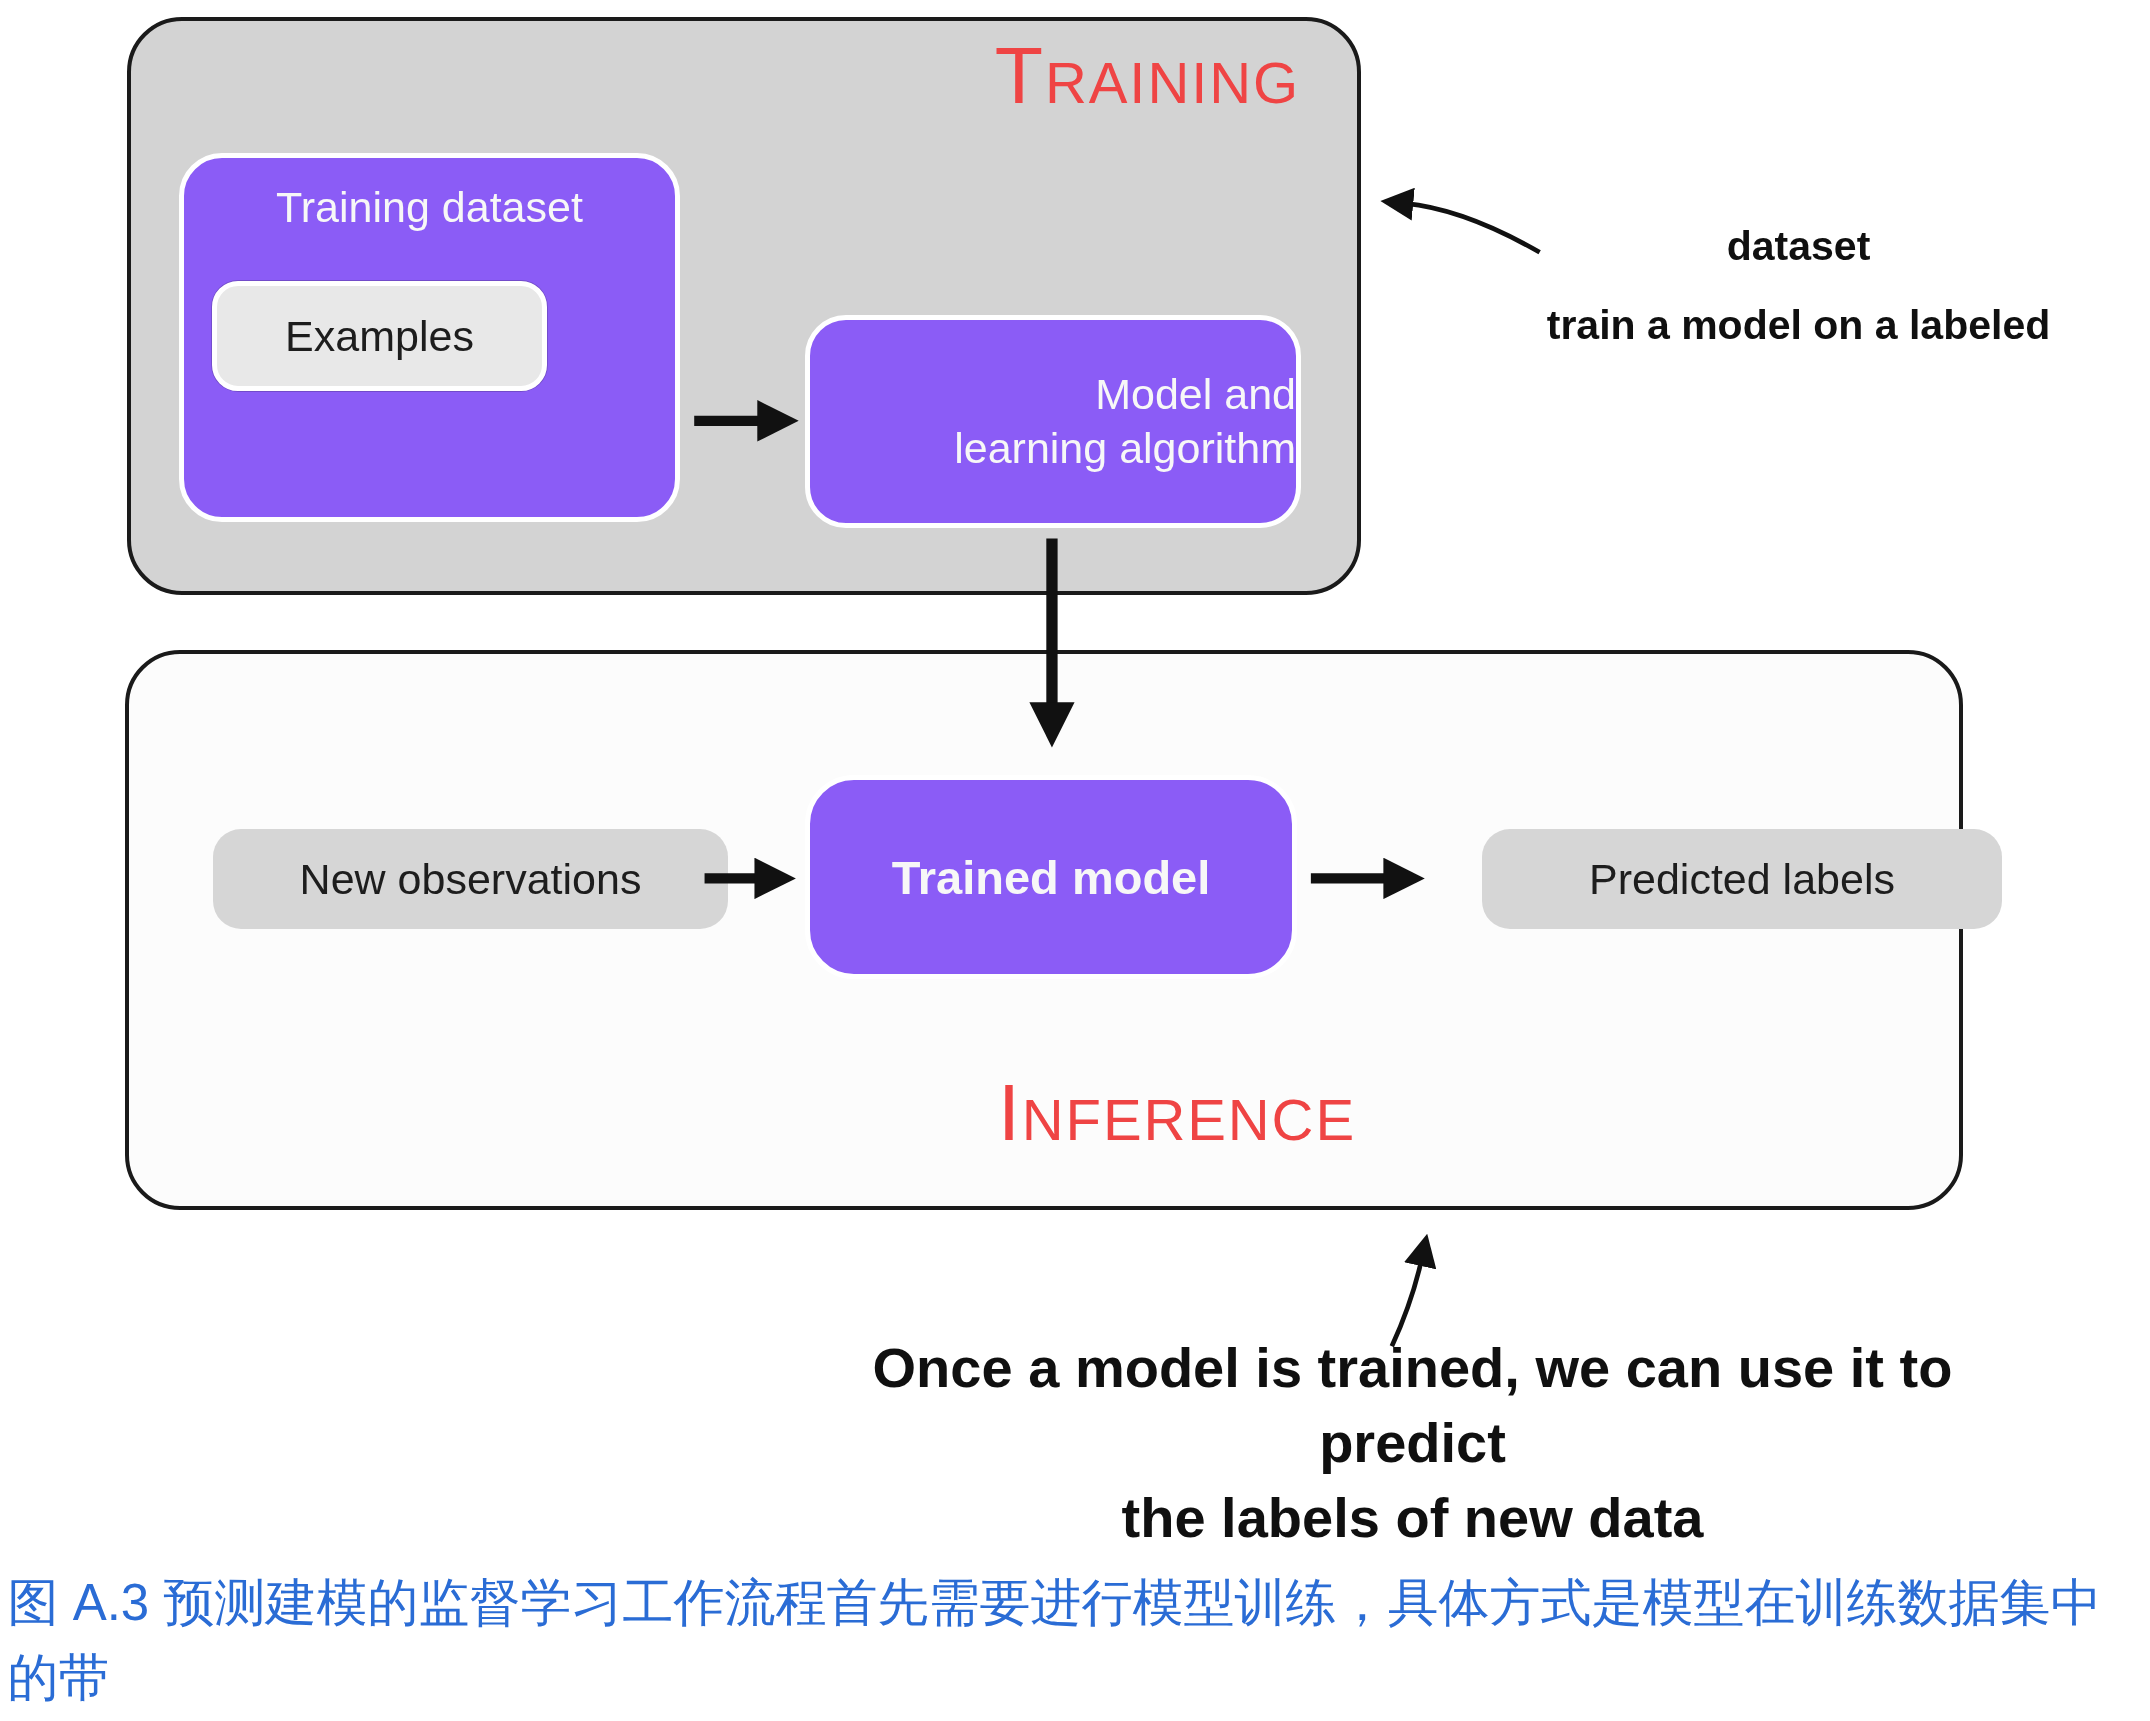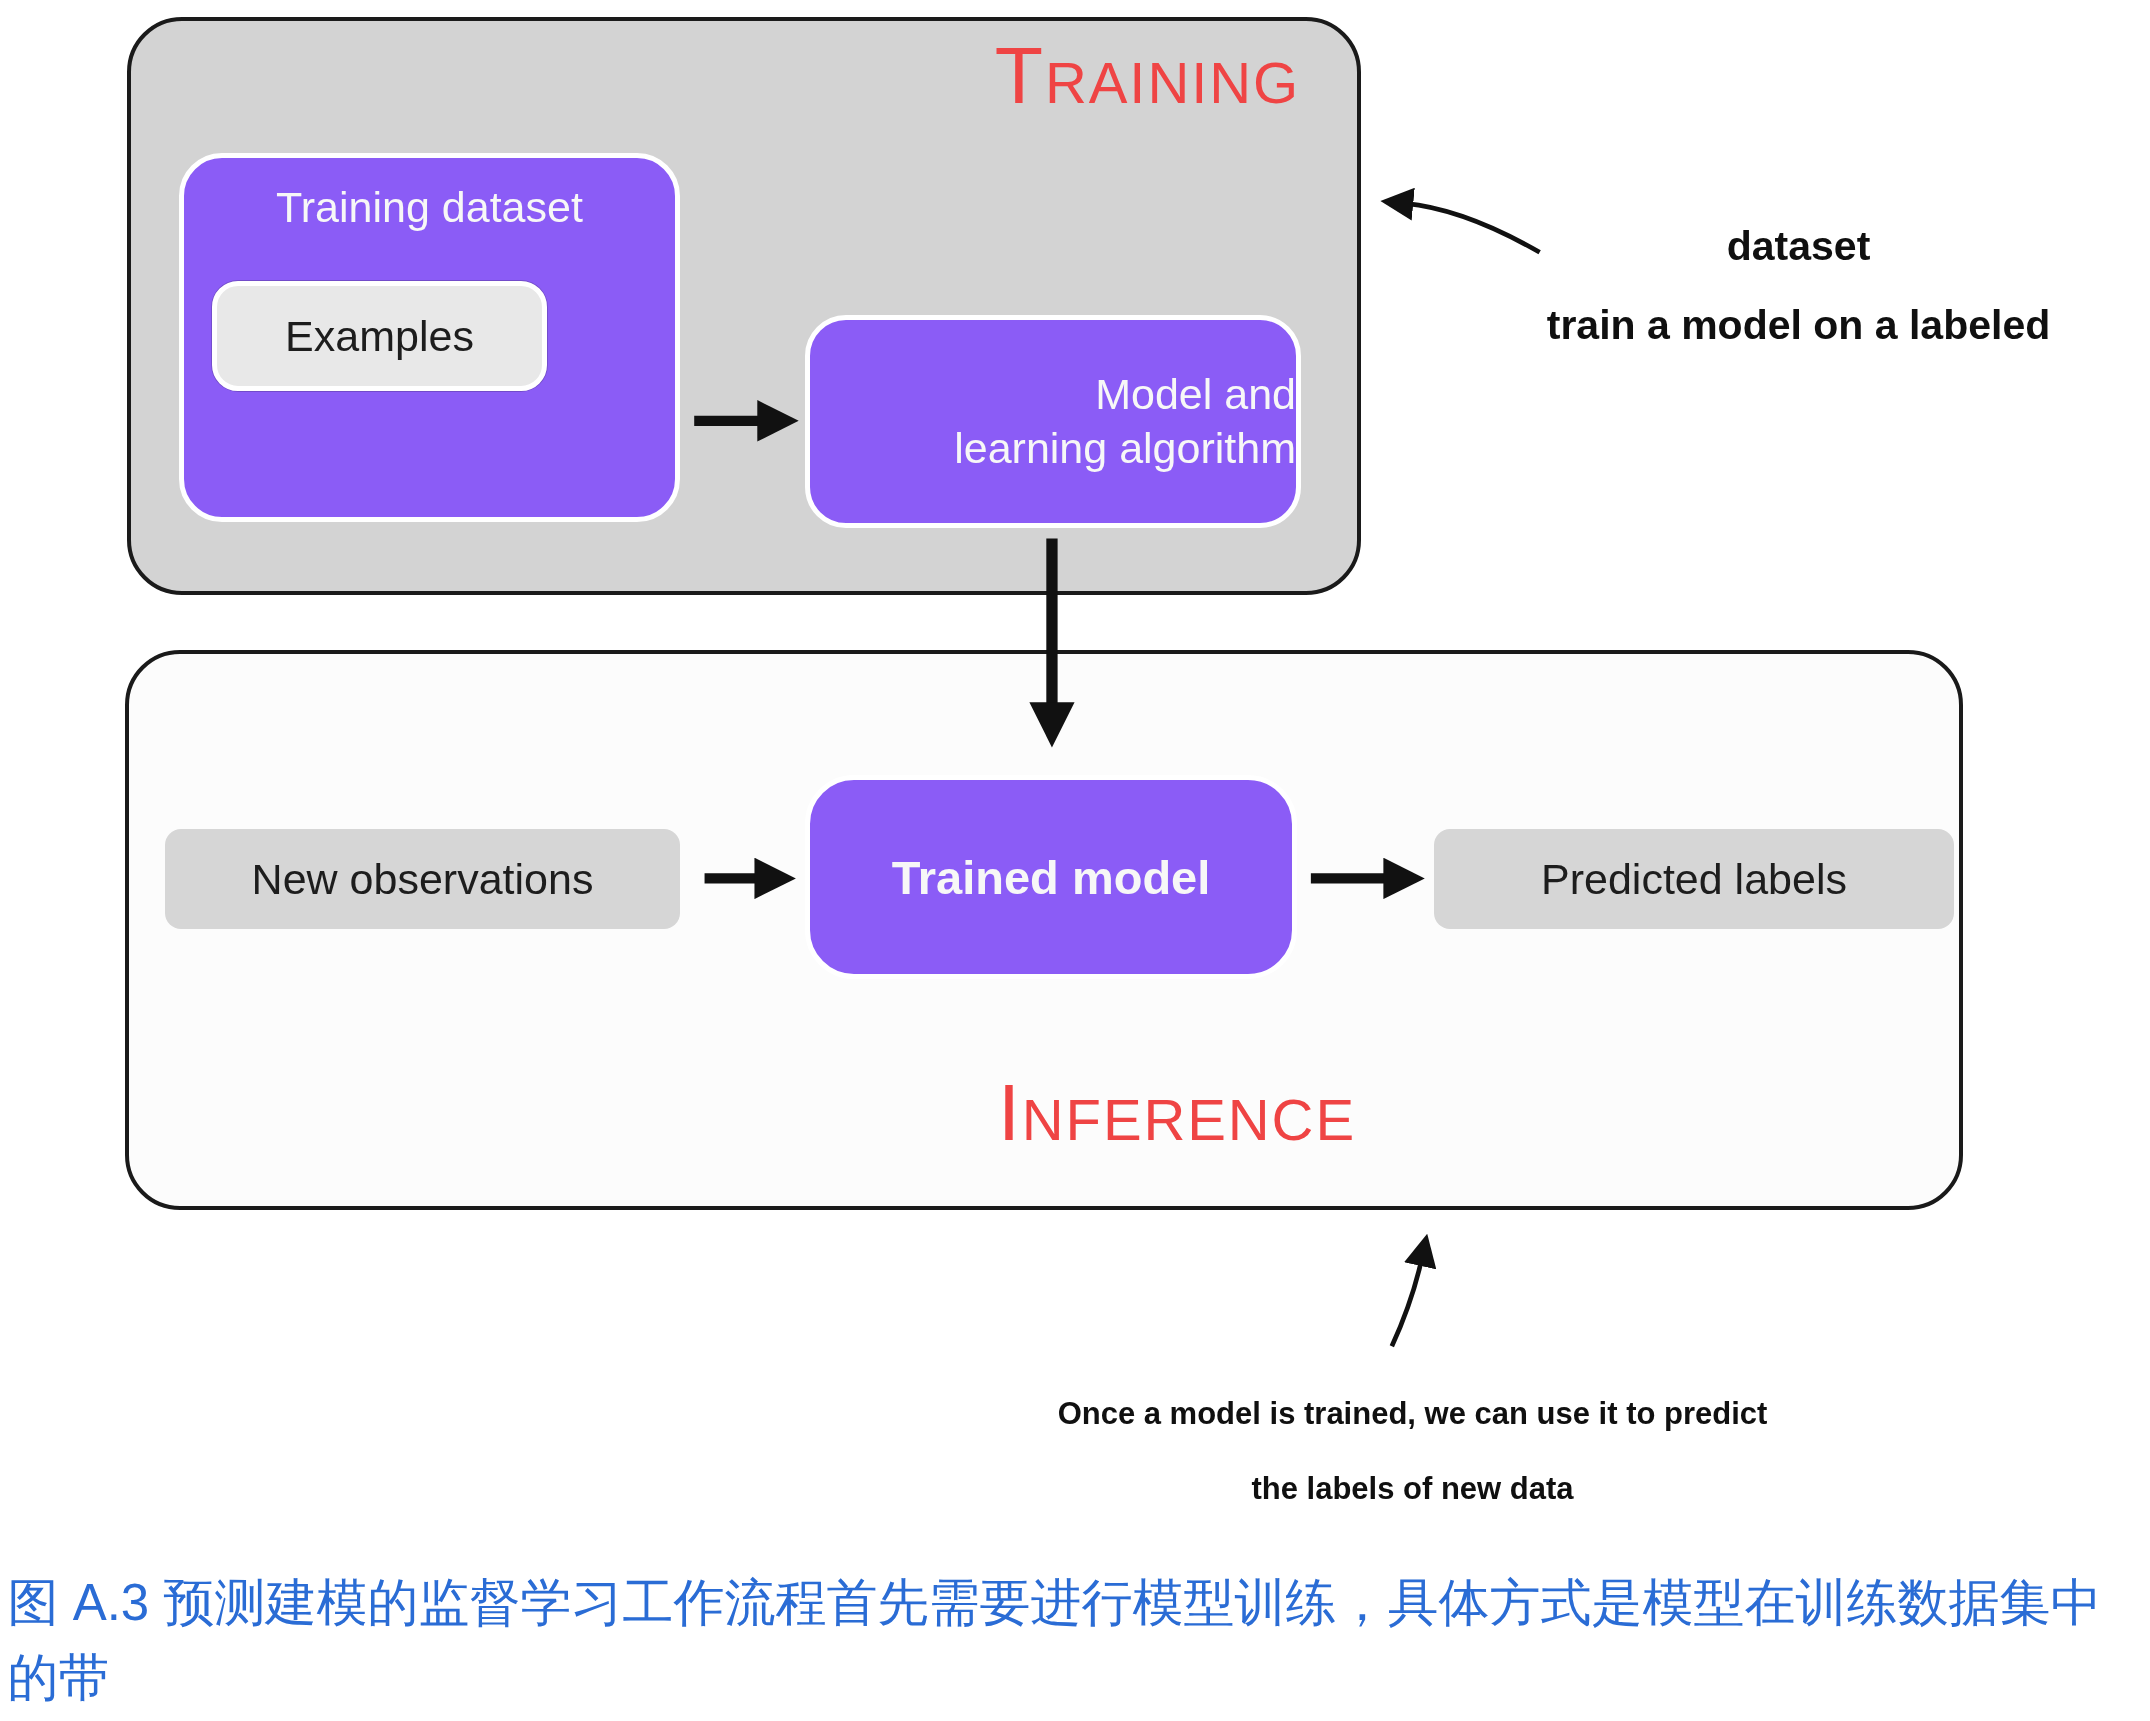--- a/index.html
+++ b/index.html
@@ -25,29 +25,29 @@
   .box-trained { left:805px; top:775px; width:492px; height:204px; display:flex; align-items:center; justify-content:center; font-size:47px; font-weight:bold; border-radius:49px; }
 
   
   .chip { position:absolute; box-sizing:border-box; background:#e8e8e8; border:5.6px solid #ffffff; border-radius:26px;
           display:flex; align-items:center; justify-content:center; font-size:43px; color:#1d1d1d;
           box-shadow:0 0 0 0.9px rgba(0,0,0,.18); }
   .chip-examples { left:212px; top:281px; width:335px; height:110px; }
   .chip-labels   { left:424px; top:375px; width:215px; height:101px; }
 
   
-  .light-box { position:absolute; box-sizing:border-box; background:#d6d6d6; border-radius:16px;
-               display:flex; align-items:center; justify-content:center; font-size:43px; color:#1d1d1d; }
+  .light-box { position:absolute; box-sizing:border-box; background:#d6d6d6; border-radius:28px;
+               display:flex; align-items:center; justify-content:center; font-size:43px; color:#1d1d1d;margin-left:48px; }
   .box-newobs { left:165px; top:829px; width:515px; height:100px; }
   .box-predicted { left:1434px; top:829px; width:520px; height:100px; }
 
   
   .note { position:absolute; font-weight:bold; color:#101010; text-align:center; }
   .note-top { left:1488px; top:207px; width:621px; font-size:41px; line-height:79px; }
-  .note-bottom { left:772px; top:1376px; width:1281px; font-size:31px; line-height:75px; }
+  .note-bottom { left:772px; top:1330px; width:1281px; font-size:56px; line-height:75px; }
 
   
   .caption { position:absolute; left:7.5px; top:1565px; width:2139px; font-size:51px; line-height:75px; color:#2a6cd5; }
 
   .arrows { position:absolute; left:0; top:0; width:2151px; height:1721px; pointer-events:none; }
 </style>
 </head>
 <body>
 
 <div class="canvas">

